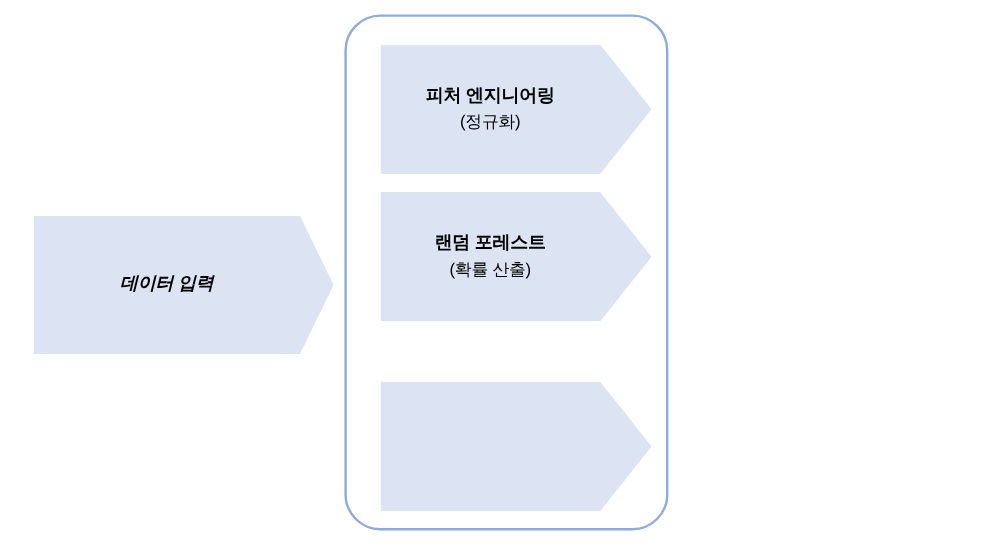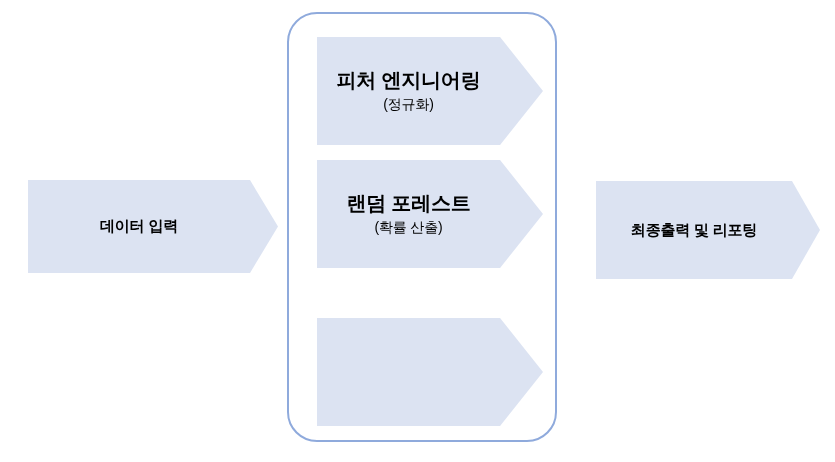--- a/index.html
+++ b/index.html
@@ -33,24 +33,25 @@
     align-items: center;
     justify-content: center;
     box-sizing: border-box;
   }
 
   
   .arrow.input-arrow {
     left: 28px;
     top: 180px;
     width: 250px;
-    height: 93px;
+    height: 115px;
     -webkit-clip-path: polygon(0 0, 88.8% 0, 100% 50%, 88.8% 100%, 0 100%);
     clip-path: polygon(0 0, 88.8% 0, 100% 50%, 88.8% 100%, 0 100%);
     padding-right: 28px;
+    font-style: italic;
   }
 
   
   .arrow.output-arrow {
     left: 596px;
     top: 181px;
     width: 224px;
     height: 98px;
     -webkit-clip-path: polygon(0 0, 87.5% 0, 100% 50%, 87.5% 100%, 0 100%);
     clip-path: polygon(0 0, 87.5% 0, 100% 50%, 87.5% 100%, 0 100%);
@@ -65,21 +66,21 @@
     -webkit-clip-path: polygon(0 0, 81% 0, 100% 50%, 81% 100%, 0 100%);
     clip-path: polygon(0 0, 81% 0, 100% 50%, 81% 100%, 0 100%);
     padding-right: 43px;
   }
   .arrow.stage-arrow.stage-1 { top: 37px; }
   .arrow.stage-arrow.stage-2 { top: 160px; }
   .arrow.stage-arrow.stage-3 { top: 318px; }
 
   
   .arrow-title {
-    font-size: 20px;
+    font-size: 15px;
     font-weight: bold;
     color: #000000;
     letter-spacing: -0.2px;
     line-height: 1.25;
     text-align: center;
     white-space: nowrap;
   }
   .arrow-subtitle {
     font-size: 14px;
     font-weight: normal;
@@ -126,17 +127,14 @@
   </div>
 
   <div class="arrow stage-arrow stage-2">
     <div class="arrow-title">랜덤 포레스트</div>
     <div class="arrow-subtitle">(확률 산출)</div>
   </div>
 
   <div class="arrow stage-arrow stage-3">
   </div>
 
-  <div class="arrow output-arrow">
-    <div class="arrow-title">최종출력 및 리포팅</div>
-  </div>
 
 </div>
 
 </body></html>

